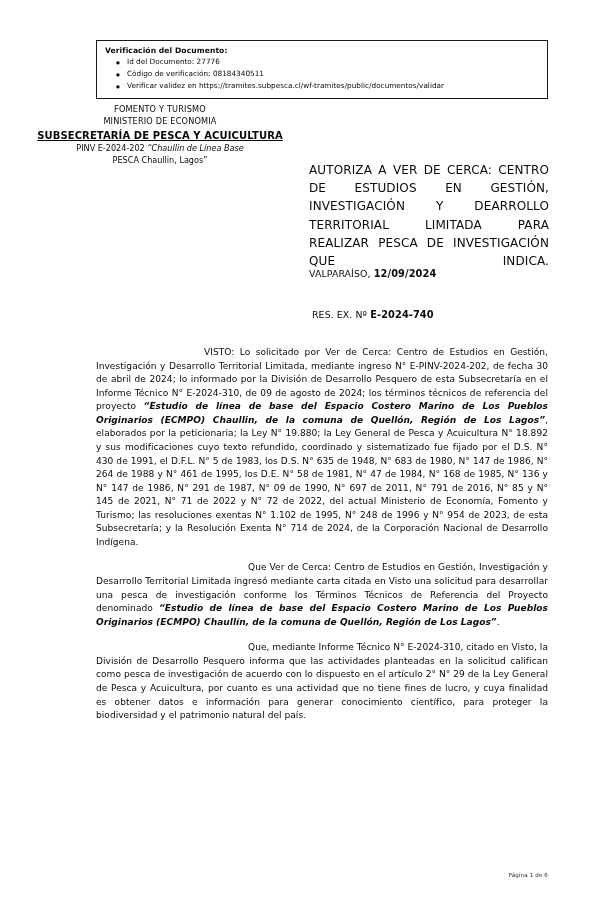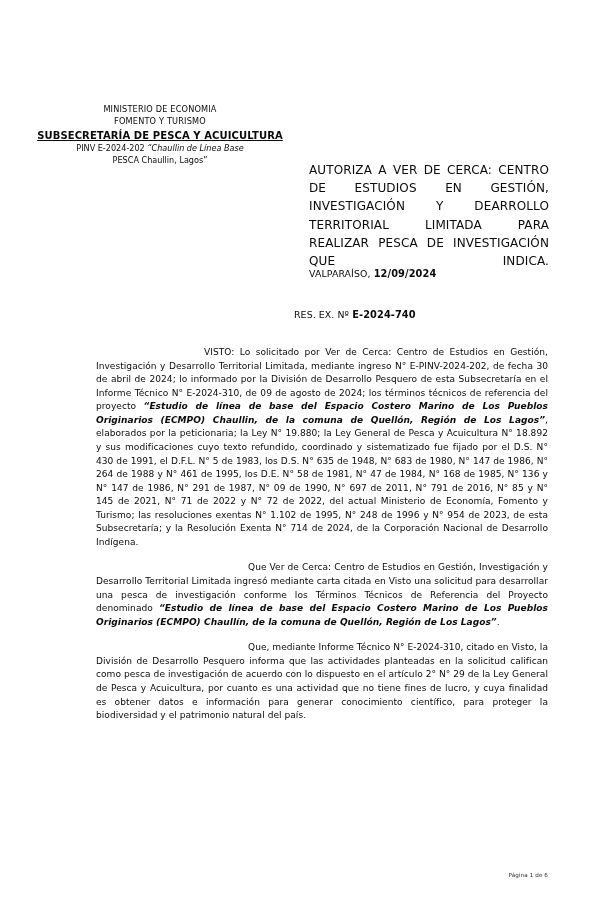--- a/index.html
+++ b/index.html
@@ -111,21 +111,21 @@
     position: absolute;
     left: 309px;
     top: 268px;
     font-size: 9.4px;
     letter-spacing: 0.01em;
   }
   .place-date .num { font-weight: bold; font-size: 9.8px; margin-top: 35px; }
 
   .res-num {
     position: absolute;
-    left: 294px;
+    left: 312px;
     top: 309px;
     font-size: 9.4px;
     letter-spacing: 0.01em;
   }
   .res-num .num { font-weight: bold; font-size: 9.8px; }
 
   
   .body-area {
     position: absolute;
     left: 96px;
@@ -173,24 +173,32 @@
     font-size: 5.6px;
     color: #2a2a2a;
     letter-spacing: 0.02em;
   }
 </style>
 </head>
 <body>
 
 <div class="page">
 
+  <div class="verif-box">
+    <div class="verif-title">Verificación del Documento:</div>
+    <ul class="verif-list">
+      <li>Id del Documento: 27776</li>
+      <li>Código de verificación: 08184340511</li>
+      <li>Verificar validez en https://tramites.subpesca.cl/wf-tramites/public/documentos/validar</li>
+    </ul>
+  </div>
 
   <div class="ministry">
+    <div class="ministry-line">FOMENTO Y TURISMO</div>
     <div class="ministry-line">MINISTERIO DE ECONOMIA</div>
-    <div class="ministry-line">FOMENTO Y TURISMO</div>
     <div class="ministry-bold">SUBSECRETARÍA DE PESCA Y ACUICULTURA</div>
     <div class="ministry-proj"><span>PINV E-2024-202 </span><span class="ital">“Chaullin de Línea Base</span></div>
     <div class="ministry-proj ital">PESCA Chaullin, Lagos”</div>
   </div>
 
   <div class="title-block">AUTORIZA A VER DE CERCA: CENTRO DE ESTUDIOS EN GESTIÓN, INVESTIGACIÓN Y DEARROLLO TERRITORIAL LIMITADA PARA REALIZAR PESCA DE INVESTIGACIÓN QUE INDICA.</div>
 
   <div class="place-date"><span>VALPARAÍSO, </span><span class="num">12/09/2024</span></div>
 
   <div class="res-num"><span>RES. EX. Nº </span><span class="num">E-2024-740</span></div>

